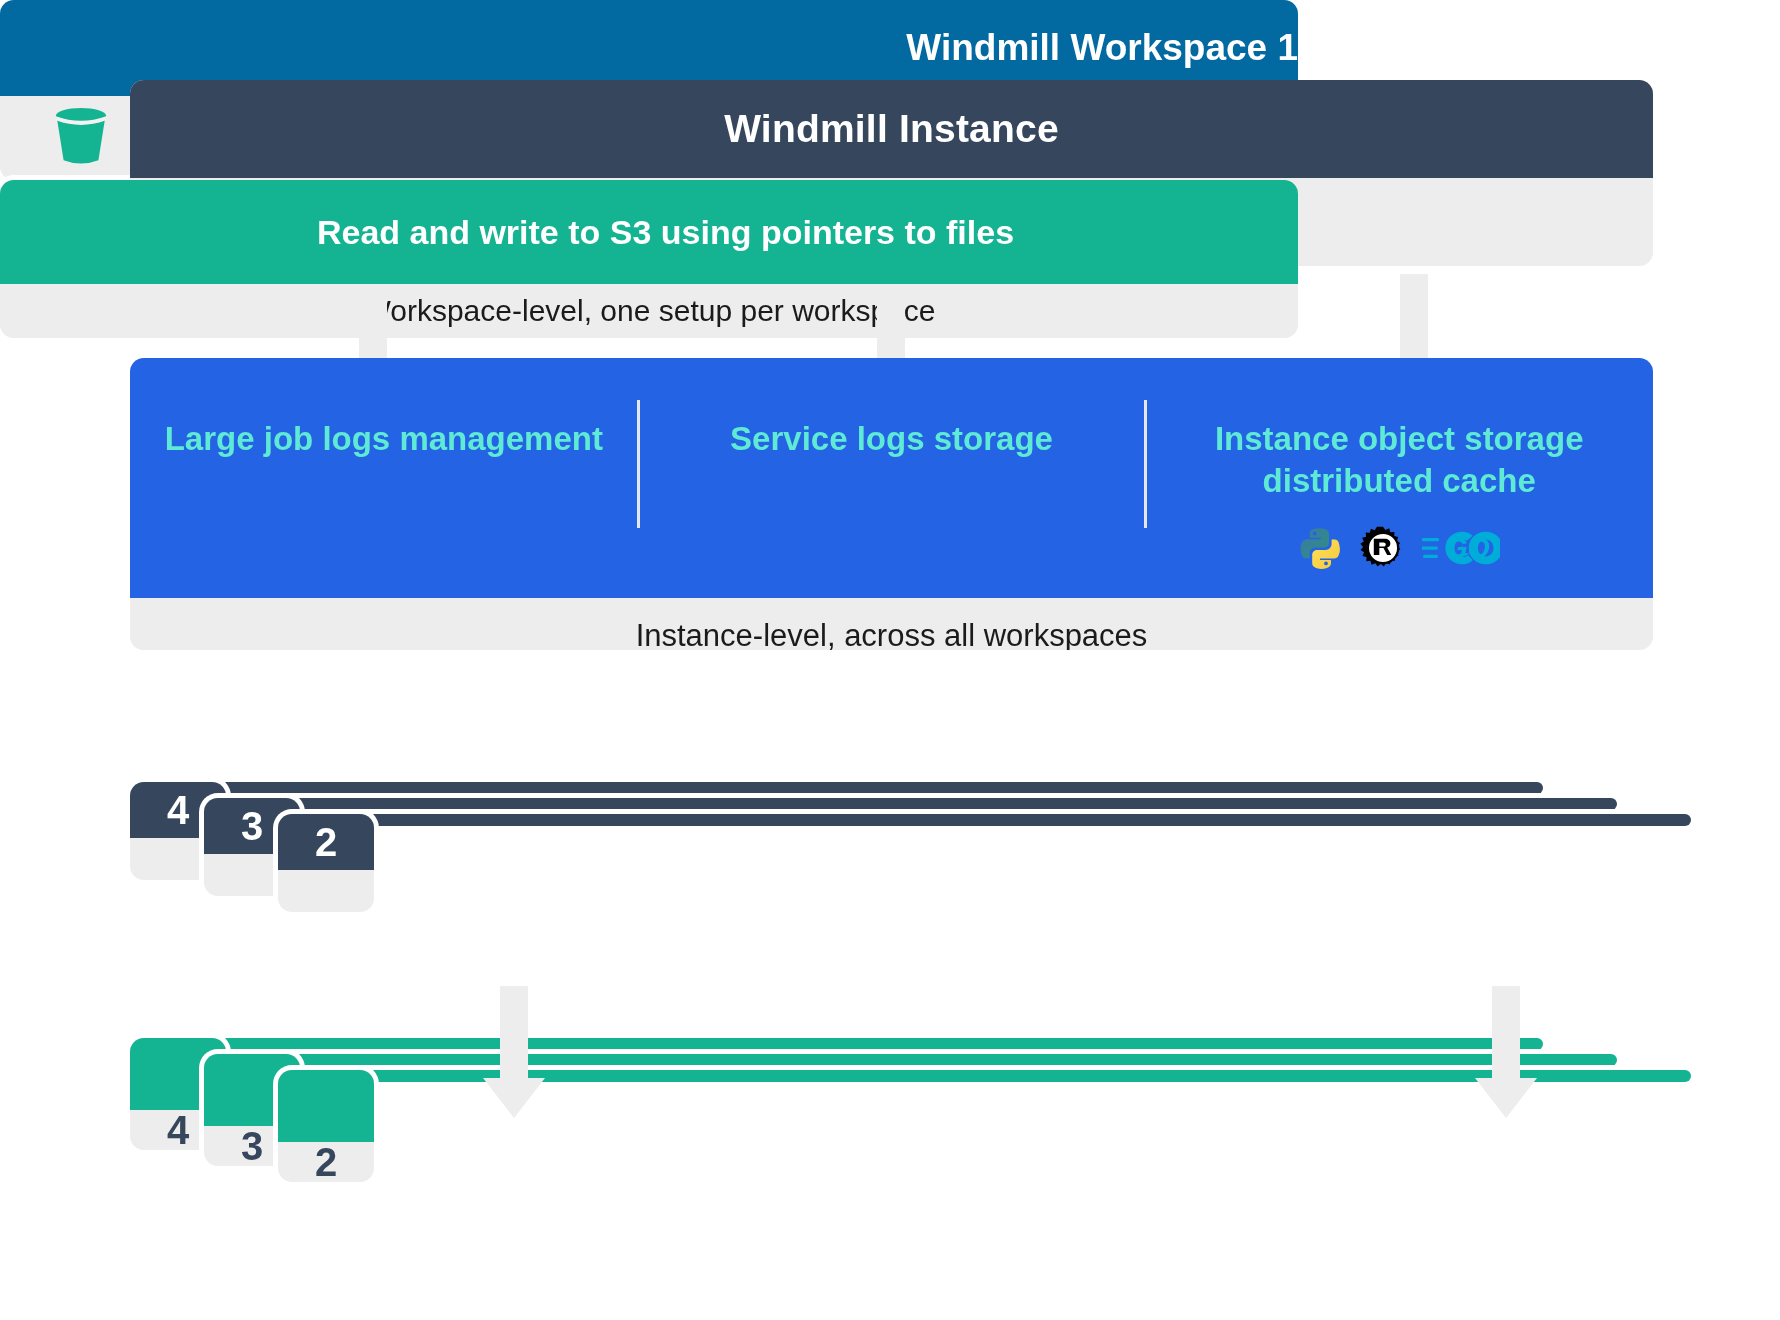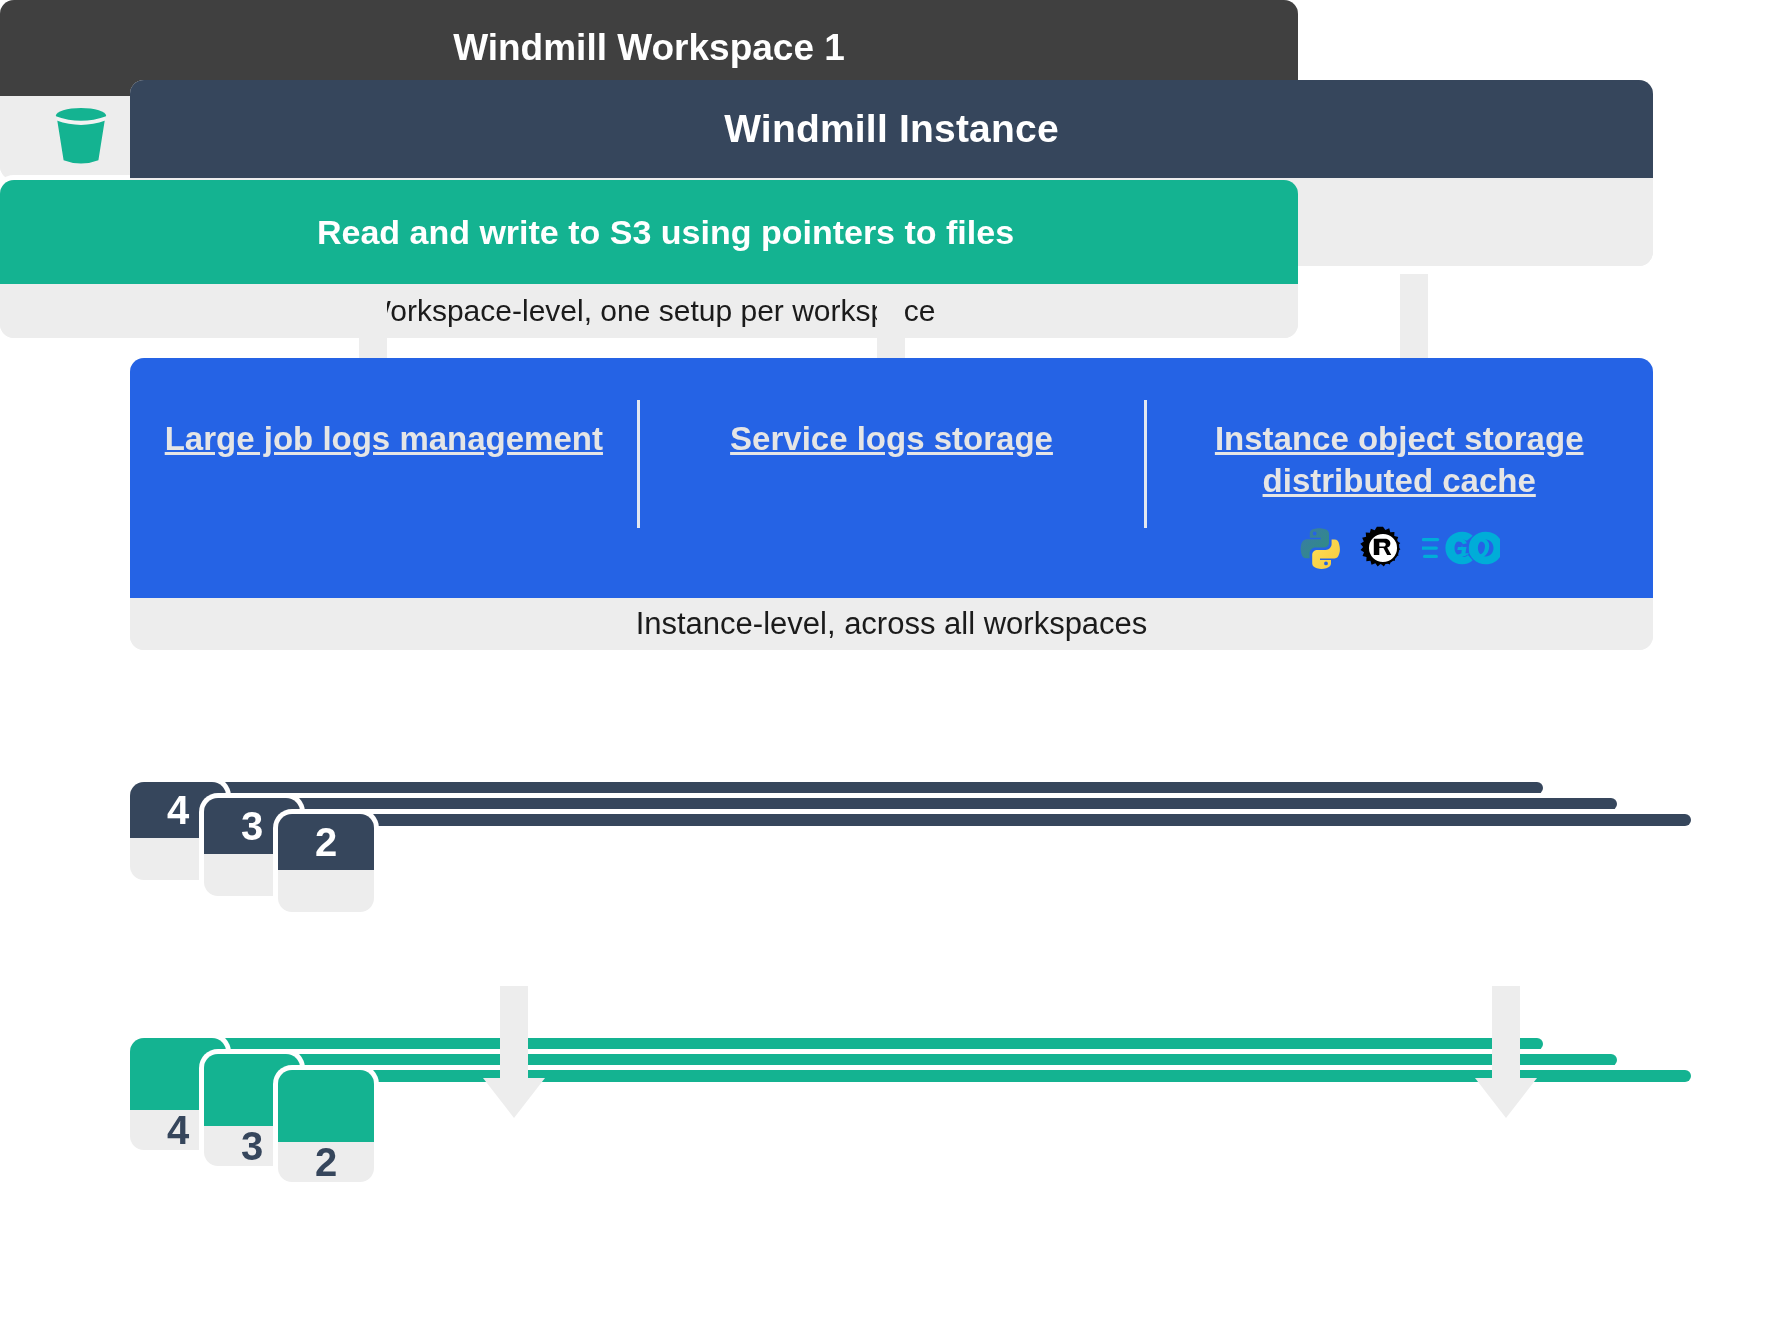--- a/index.html
+++ b/index.html
@@ -37,28 +37,28 @@
      width:0;height:0;border-left:31px solid transparent;border-right:31px solid transparent;
      border-top:40px solid #ededed;}
 
   
   #features-card{left:130px;top:358px;width:1523px;height:292px;
      border-radius:14px;background:#ededed;}
   #features-blue{height:240px;background:#2563e5;position:relative;
      display:flex;align-items:flex-start;}
   .feat-col{flex:1 1 0;position:relative;display:flex;flex-direction:column;
      align-items:center;padding-top:60px;box-sizing:border-box;}
-  .feat-title{font-size:33px;font-weight:bold;color:#e5e5e5;line-height:1.28;
-     text-align:center;max-width:92%;text-decoration:underline;}
+  .feat-title{font-size:33px;font-weight:bold;color:#5eead4;line-height:1.28;
+     text-align:center;max-width:92%;}
   .vdiv{position:absolute;top:42px;width:3px;height:128px;background:#f2f2f2;opacity:.92;}
   #vdiv1{left:calc(33.333% - 1px);}
   #vdiv2{left:calc(66.666% - 1px);}
   .lang-row{display:flex;align-items:center;gap:16px;margin-top:20px;height:52px;}
   .lang-row svg{display:block;}
-  #features-foot{height:60px;line-height:52px;text-align:center;font-size:31px;color:#1b1b1b;}
+  #features-foot{height:60px;line-height:52px;text-align:center;font-size:31px;color:#1b1b1b;margin-top:12px;}
 
   
   .stack-card{position:absolute;border-radius:14px;background:#ededed;
      box-shadow:0 0 0 5px #ffffff;overflow:hidden;}
   .stack-card .bar{width:100%;}
   .stack-num{font-size:40px;font-weight:bold;width:100%;text-align:center;}
 
   
   #ws-back4{left:130px;top:782px;width:96px;height:98px;}
   #ws-back4 .bar{height:56px;background:#36465c;}
@@ -70,21 +70,21 @@
   #ws-back2 .bar{height:56px;background:#36465c;}
   #ws-back2 .stack-num{color:#ffffff;line-height:56px;}
 
   
   #ws-sliver4{left:130px;top:782px;width:1413px;height:12px;border-radius:10px;background:#36465c;box-shadow:0 0 0 5px #fff;}
   #ws-sliver3{left:204px;top:798px;width:1413px;height:12px;border-radius:10px;background:#36465c;box-shadow:0 0 0 5px #fff;}
   #ws-sliver2{left:278px;top:814px;width:1413px;height:12px;border-radius:10px;background:#36465c;box-shadow:0 0 0 5px #fff;}
 
   #ws-card{left:355px;top:810px;width:1298px;height:180px;
      border-radius:14px;background:#ededed;overflow:hidden;box-shadow:0 0 0 5px #ffffff;}
-  #ws-title{height:96px;line-height:96px;text-align:center;background:#404040;color:#fff;
+  #ws-title{height:96px;line-height:96px;text-align:right;background:#0369a1;color:#fff;
      font-size:37px;font-weight:bold;}
   #ws-storage-row{height:84px;display:flex;align-items:center;padding-left:52px;box-sizing:border-box;}
   #ws-storage-row .storage-strong{font-size:34px;}
   #ws-storage-row .storage-note{font-size:28px;margin-left:26px;}
 
   
   #g-back4{left:130px;top:1038px;width:96px;height:112px;}
   #g-back4 .bar{height:72px;background:#14b391;}
   #g-back4 .stack-num{color:#36465c;line-height:40px;}
   #g-back3{left:204px;top:1054px;width:96px;height:112px;}

